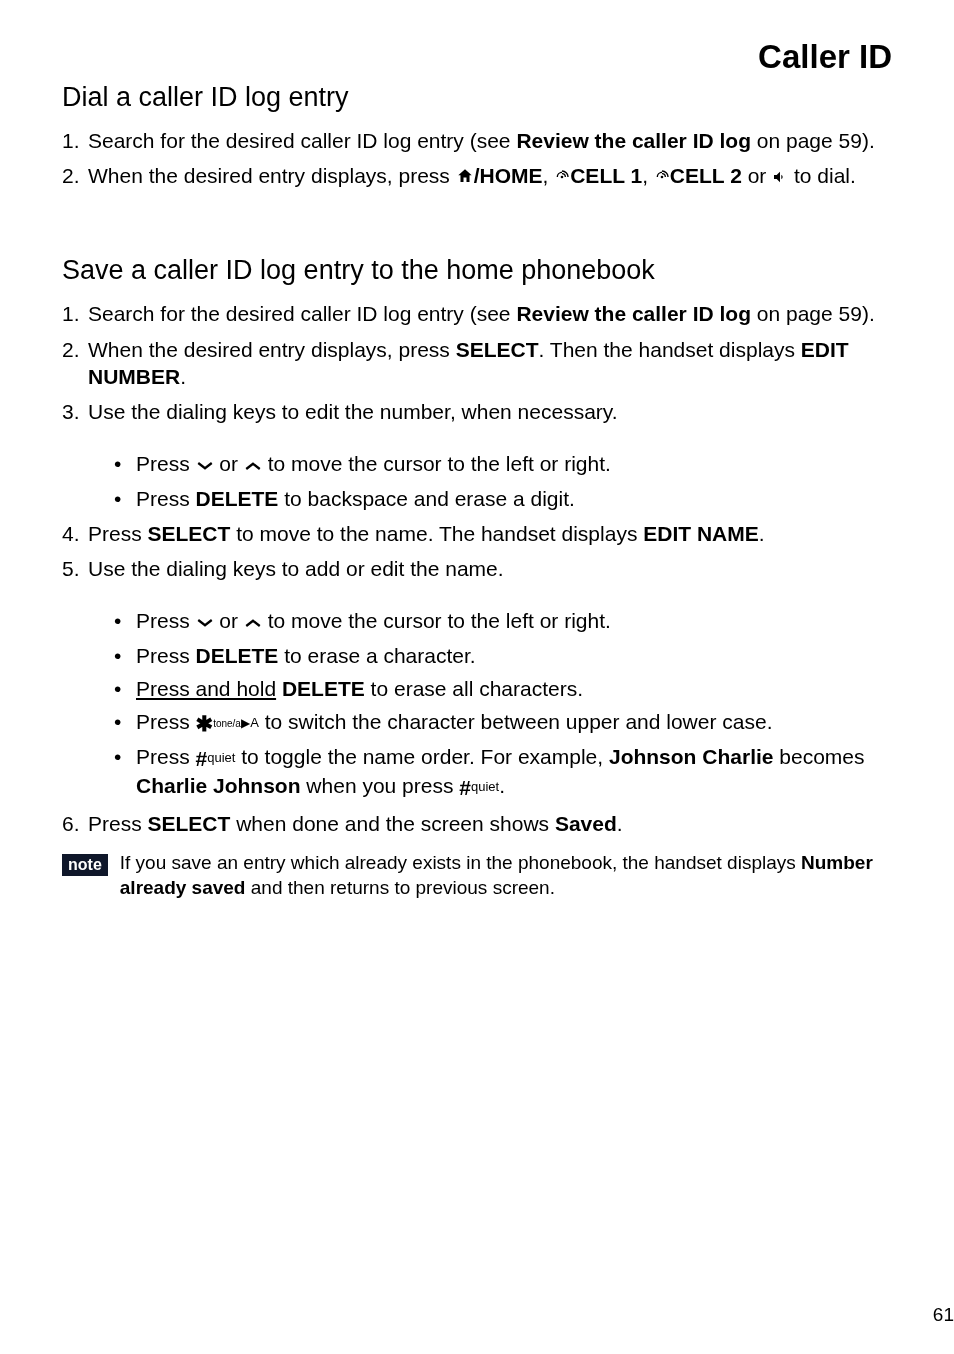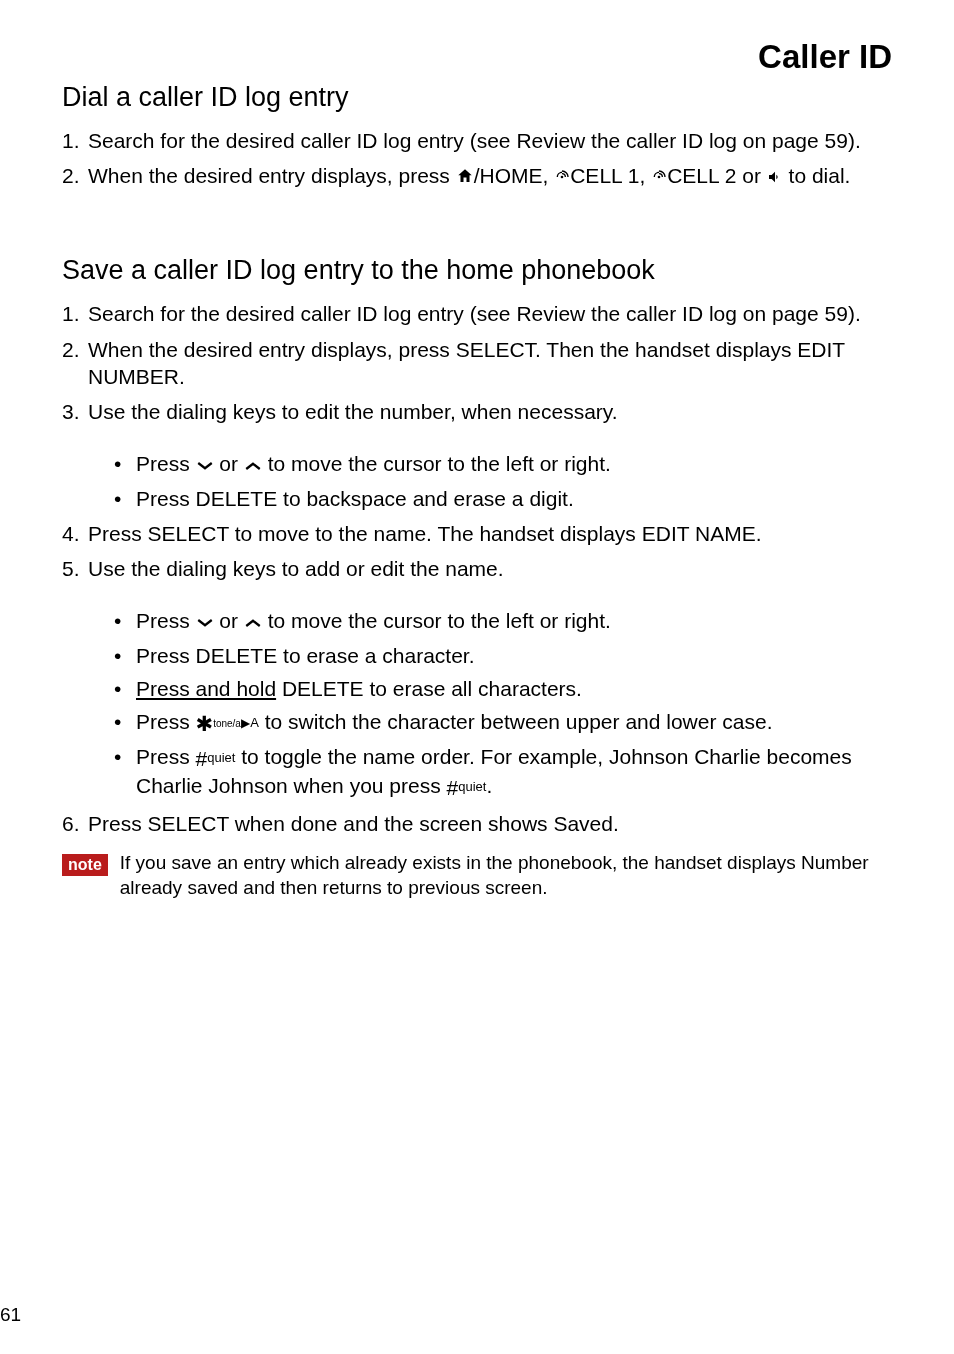--- a/index.html
+++ b/index.html
@@ -68,42 +68,42 @@
     left: 0;
     top: 0;
     font-size: 21px;
   }
   .note-row {
     display: flex;
     align-items: flex-start;
     margin-top: 14px;
   }
   .note-badge {
-    background: #b91c1c;
+    background: #0f172a;
     color: #fff;
     font-size: 16px;
     font-weight: bold;
     padding: 2px 6px;
     margin-right: 12px;
     flex-shrink: 0;
     margin-top: 3px;
   }
   .note-text {
     font-size: 19px;
     line-height: 1.3;
   }
   .page-number {
     position: absolute;
     bottom: 28px;
     left: 0;
     right: 0;
-    text-align: left;
+    text-align: right;
     font-size: 19px;
   }
-  .bold { font-weight: normal; text-align: right; }
+  .bold { font-weight: bold; text-align: right; }
   .underline { text-decoration: underline; }
   .icon {
     display: inline-block;
     vertical-align: middle;
   }
 </style>
 </head>
 <body>
 
 <div class="main-heading">Caller ID</div>

